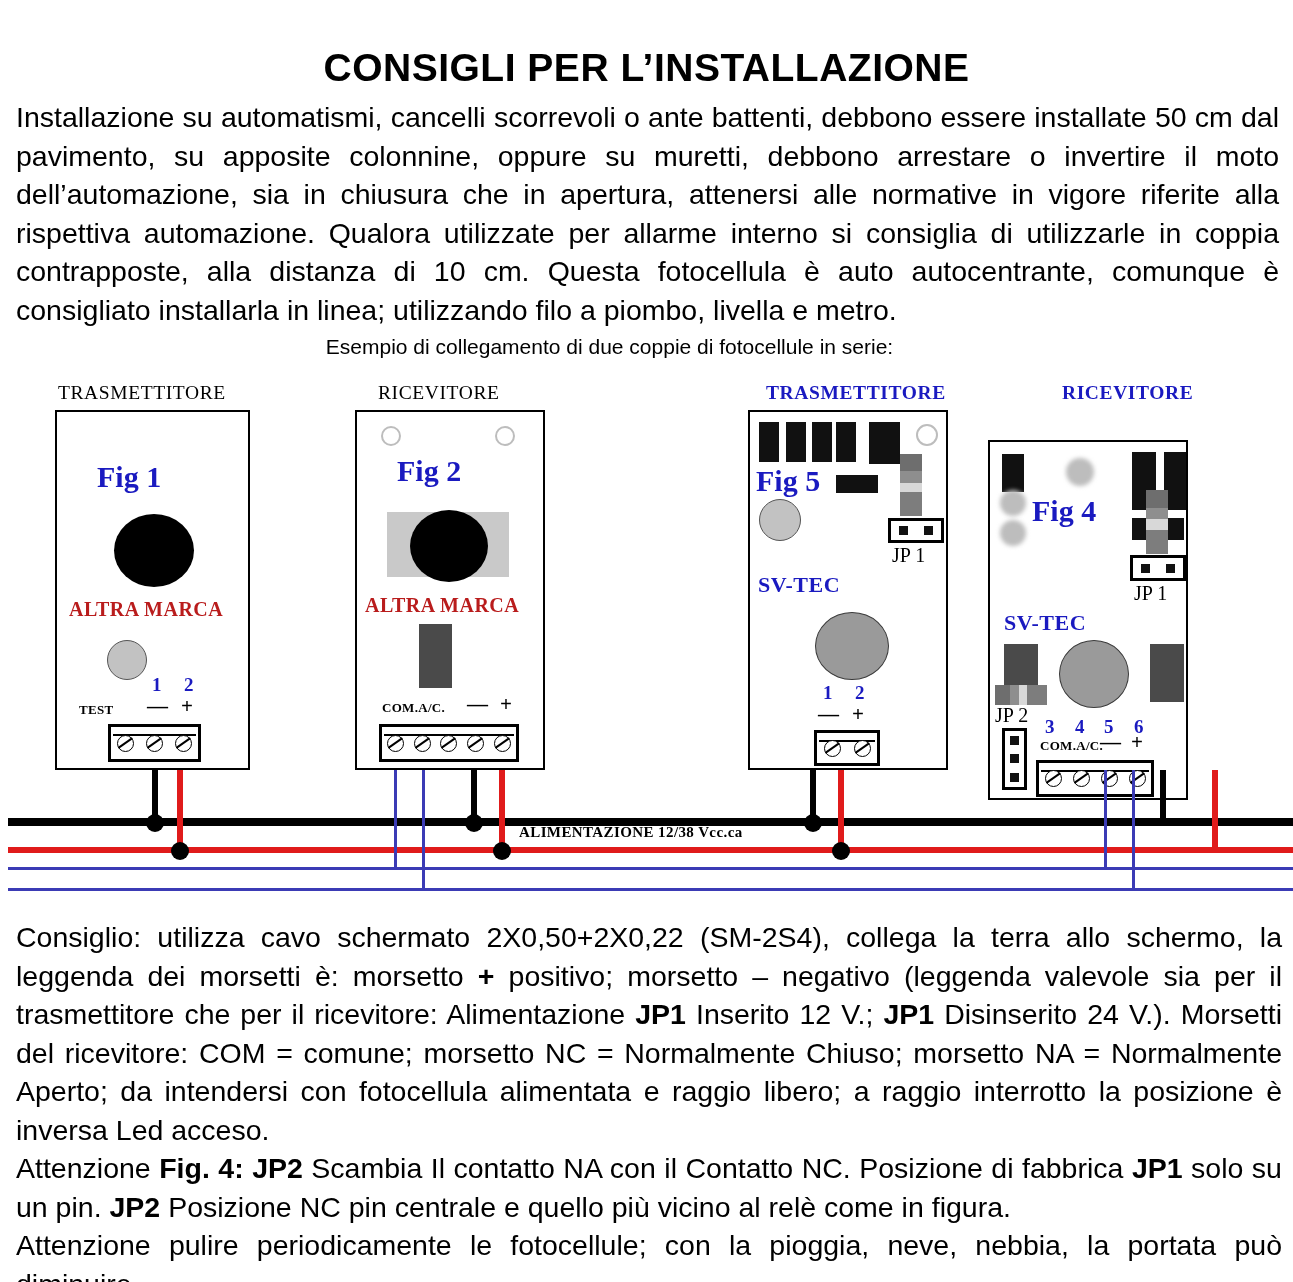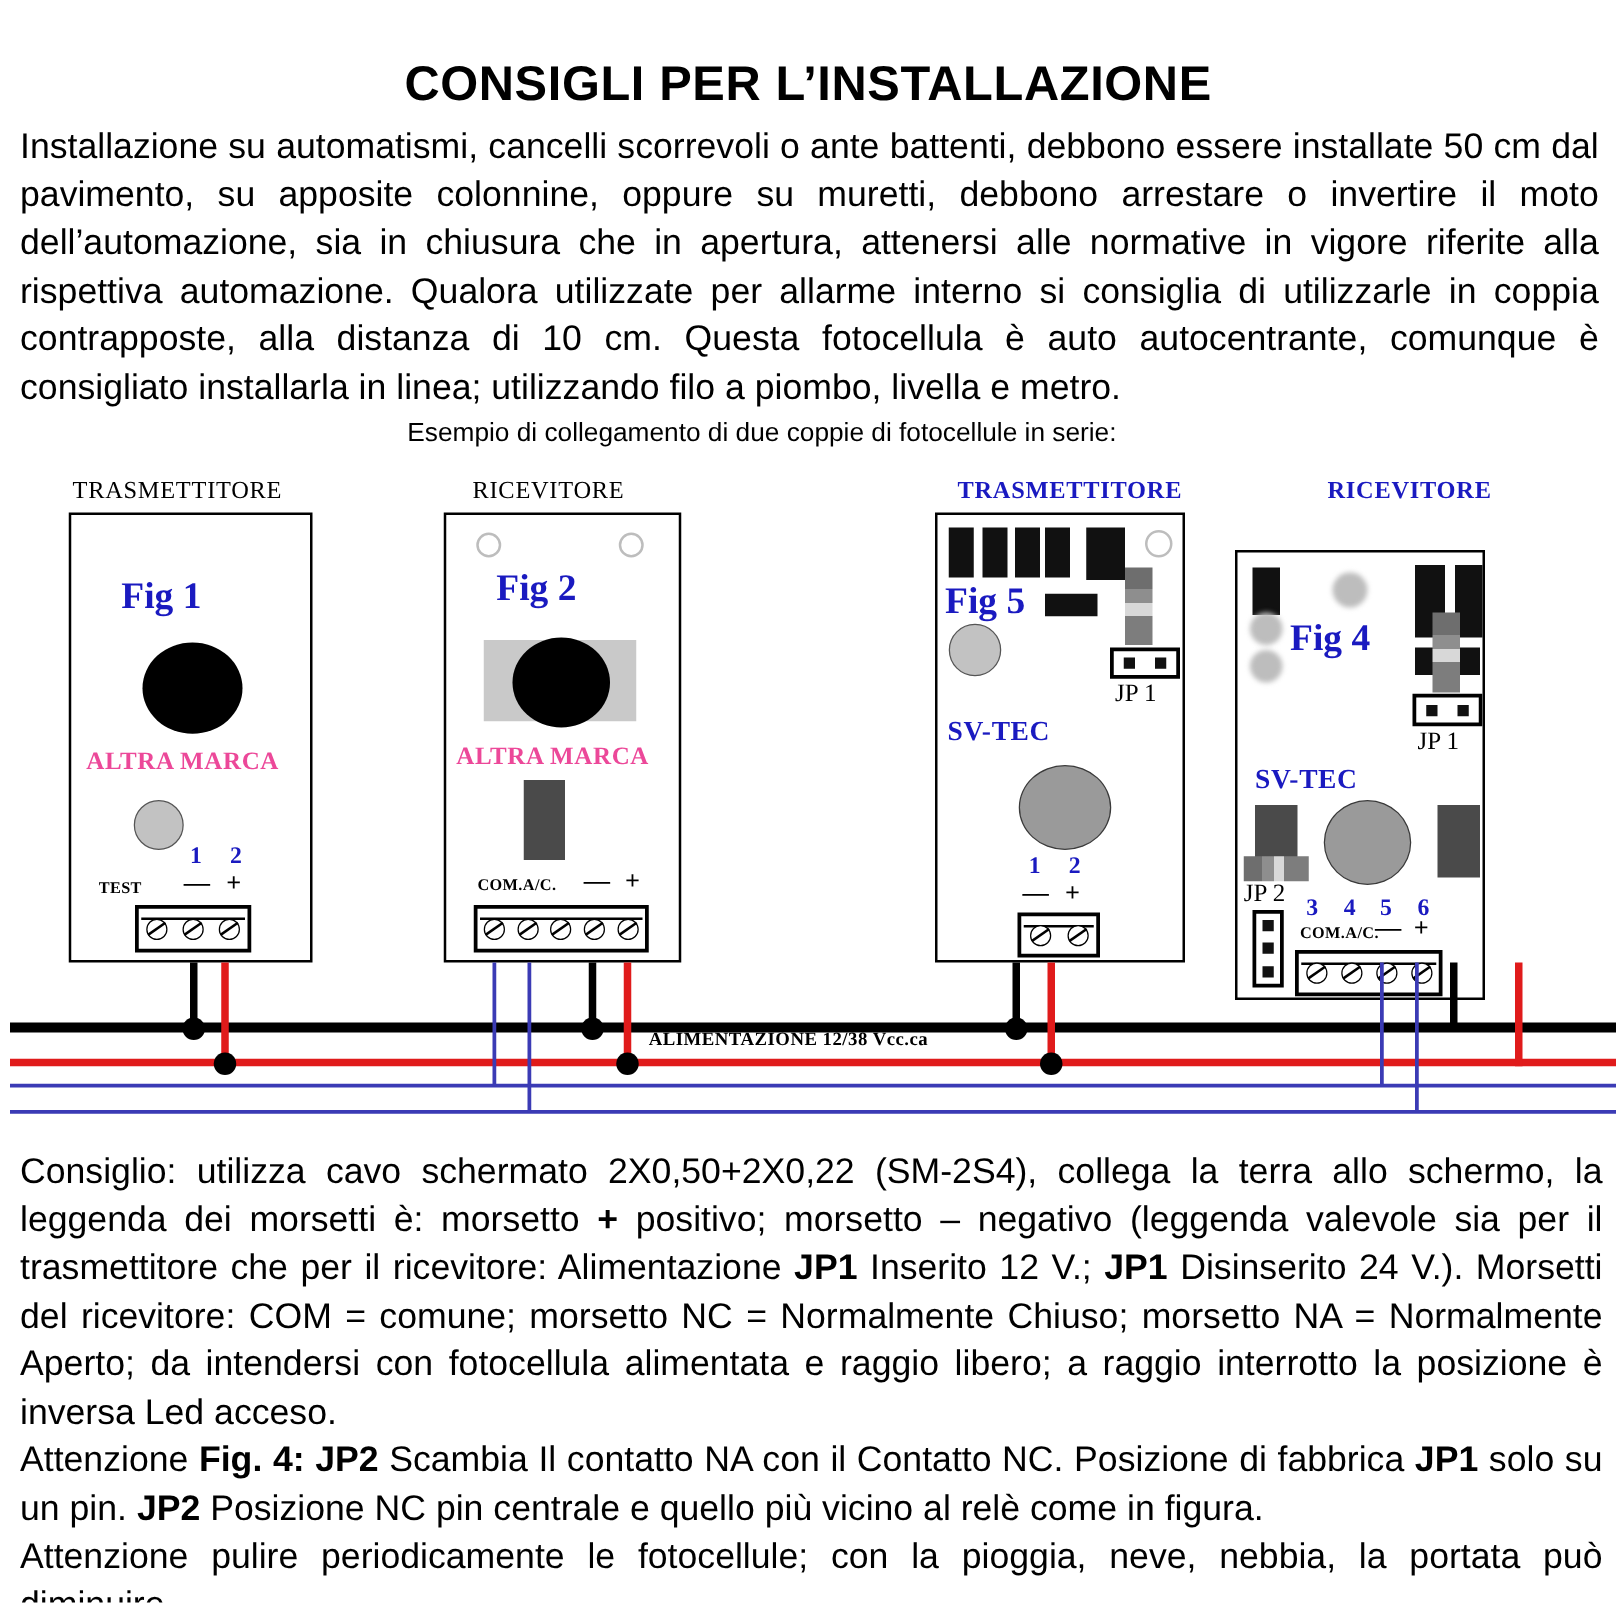--- a/index.html
+++ b/index.html
@@ -19,21 +19,21 @@
   
   #diagram{position:absolute;left:0;top:380px;width:1052px;height:530px;}
   .devtitle{position:absolute;font-family:"Liberation Serif",serif;
             font-size:19.5px;letter-spacing:.6px;white-space:nowrap;}
   .devtitle.blue{color:#1a1ac0;font-weight:bold;}
 
   .panel{position:absolute;border:2.5px solid #000;background:#fff;box-sizing:border-box;}
 
   .figlabel{position:absolute;color:#1a1ac0;font-family:"Liberation Serif",serif;
             font-weight:bold;font-size:30px;white-space:nowrap;}
-  .brand{position:absolute;color:#ec4899;font-family:"Liberation Serif",serif;
+  .brand{position:absolute;color:#b91c1c;font-family:"Liberation Serif",serif;
          font-weight:bold;font-size:20px;letter-spacing:.5px;white-space:nowrap;}
   .svtec{position:absolute;color:#1a1ac0;font-family:"Liberation Serif",serif;
          font-weight:bold;font-size:22px;letter-spacing:.5px;white-space:nowrap;}
 
   .lens-black{position:absolute;background:#000;border-radius:50%;}
   .lens-plate{position:absolute;background:#c9c9c9;}
   .greycircle{position:absolute;background:#c2c2c2;border:1.5px solid #555;border-radius:50%;}
   .ring{position:absolute;border:2px solid #bdbdbd;border-radius:50%;}
   .blurdot{position:absolute;background:#bdbdbd;border-radius:50%;filter:blur(2px);}
   .blk{position:absolute;background:#111;}

